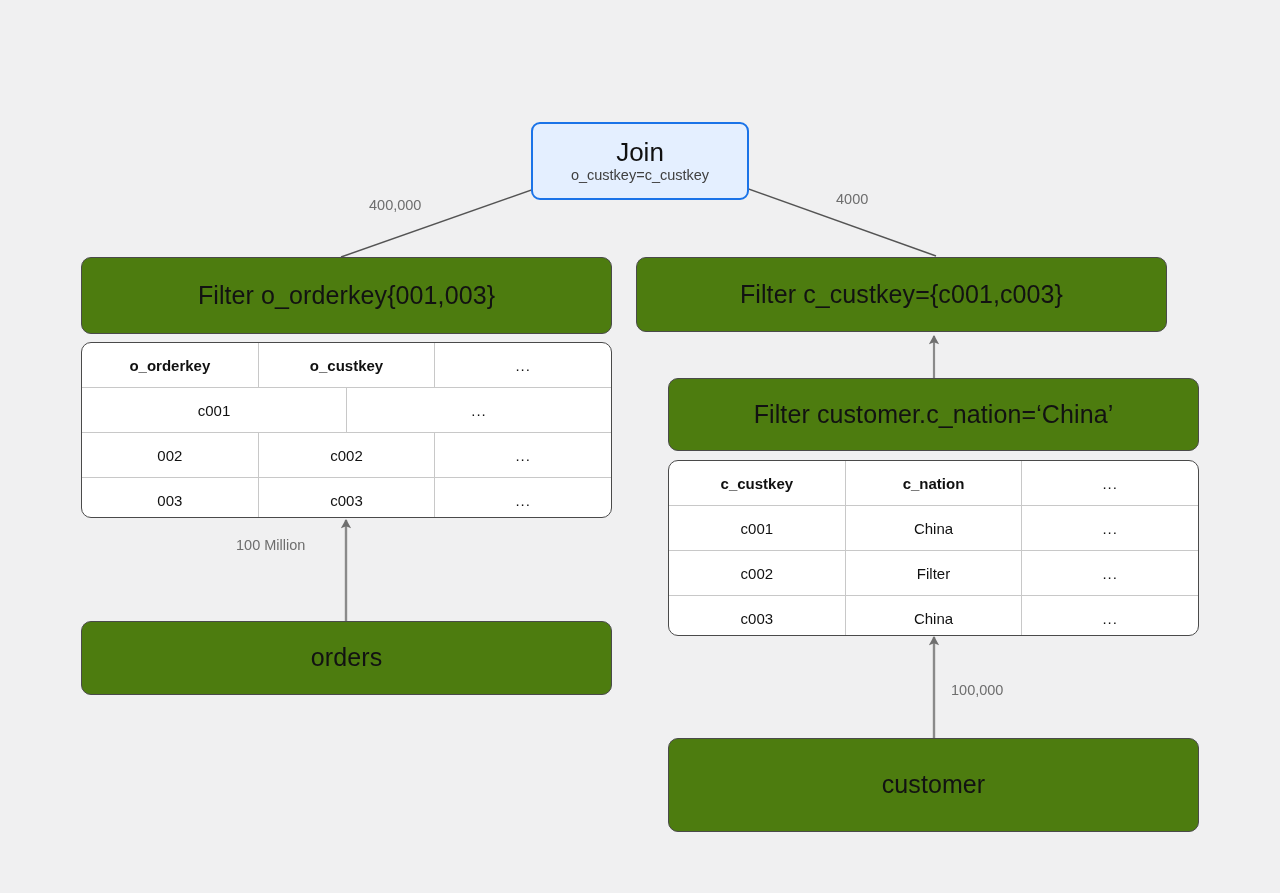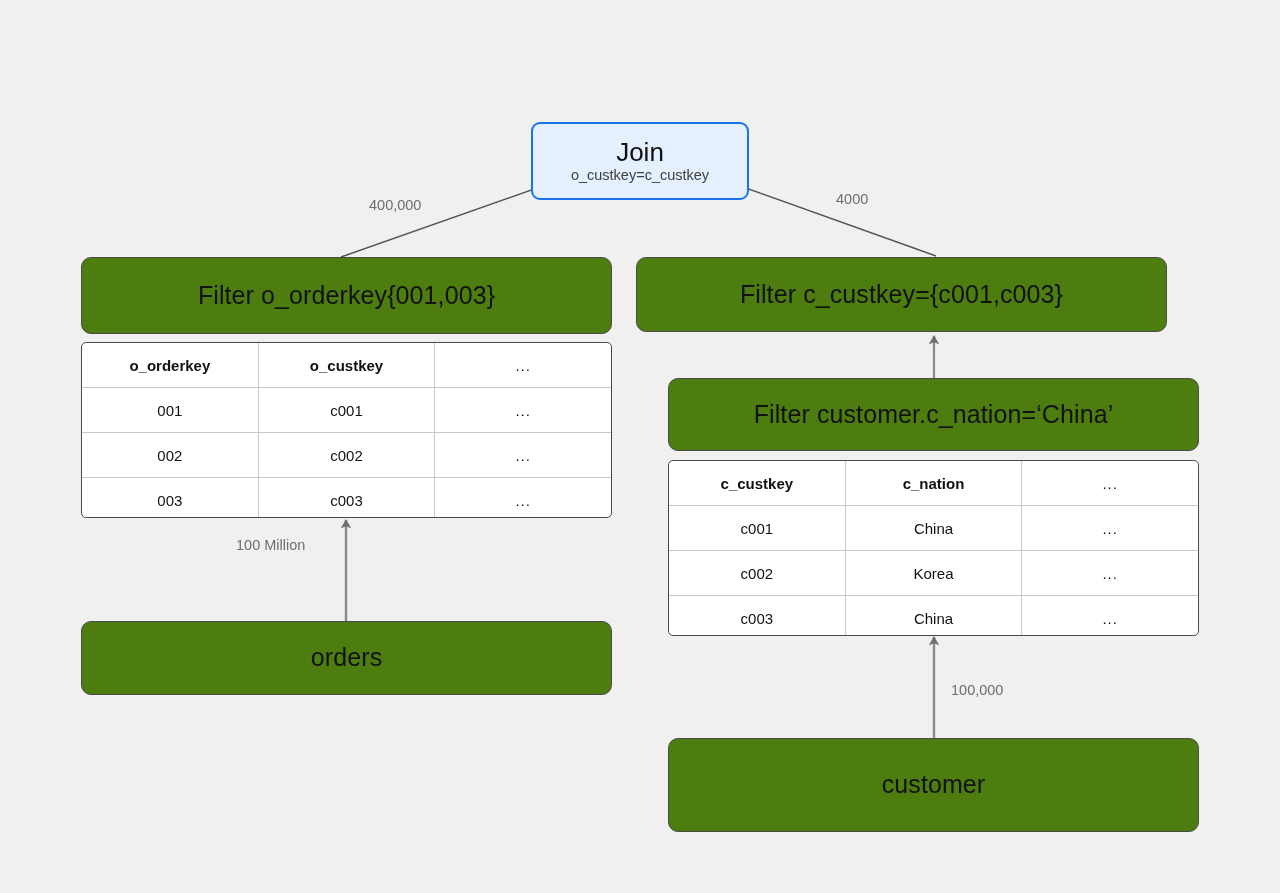--- a/index.html
+++ b/index.html
@@ -61,21 +61,21 @@
   .join .join-sub {
     font-size: 14.5px;
     color: #404040;
     line-height: 1.1;
   }
   
   .table-node {
     position: absolute;
     background: #ffffff;
     border: 1.3px solid #4a4a4a;
-    border-radius: 5px;
+    border-radius: 10px;
     overflow: hidden;
   }
   .trow {
     display: flex;
     width: 100%;
     border-bottom: 1.1px solid #c8c8c8;
   }
   .trow:last-child { border-bottom: none; }
   .tcell {
     flex: 1 1 0;
@@ -138,21 +138,20 @@
     <div class="node-label">Filter o_orderkey{001,003}</div>
   </div>
 
   <div class="table-node" style="left:81px; top:342px; width:531px; height:176px;">
     <div class="trow header">
       <div class="tcell">o_orderkey</div>
       <div class="tcell">o_custkey</div>
       <div class="tcell ellipsis">...</div>
     </div>
     <div class="trow">
-      <div class="tcell">001</div>
       <div class="tcell">c001</div>
       <div class="tcell ellipsis">...</div>
     </div>
     <div class="trow">
       <div class="tcell">002</div>
       <div class="tcell">c002</div>
       <div class="tcell ellipsis">...</div>
     </div>
     <div class="trow">
       <div class="tcell">003</div>
@@ -179,21 +178,21 @@
       <div class="tcell">c_nation</div>
       <div class="tcell ellipsis">...</div>
     </div>
     <div class="trow">
       <div class="tcell">c001</div>
       <div class="tcell">China</div>
       <div class="tcell ellipsis">...</div>
     </div>
     <div class="trow">
       <div class="tcell">c002</div>
-      <div class="tcell">Korea</div>
+      <div class="tcell">Filter</div>
       <div class="tcell ellipsis">...</div>
     </div>
     <div class="trow">
       <div class="tcell">c003</div>
       <div class="tcell">China</div>
       <div class="tcell ellipsis">...</div>
     </div>
   </div>
 
   <div class="node" style="left:668px; top:738px; width:531px; height:94px;">

